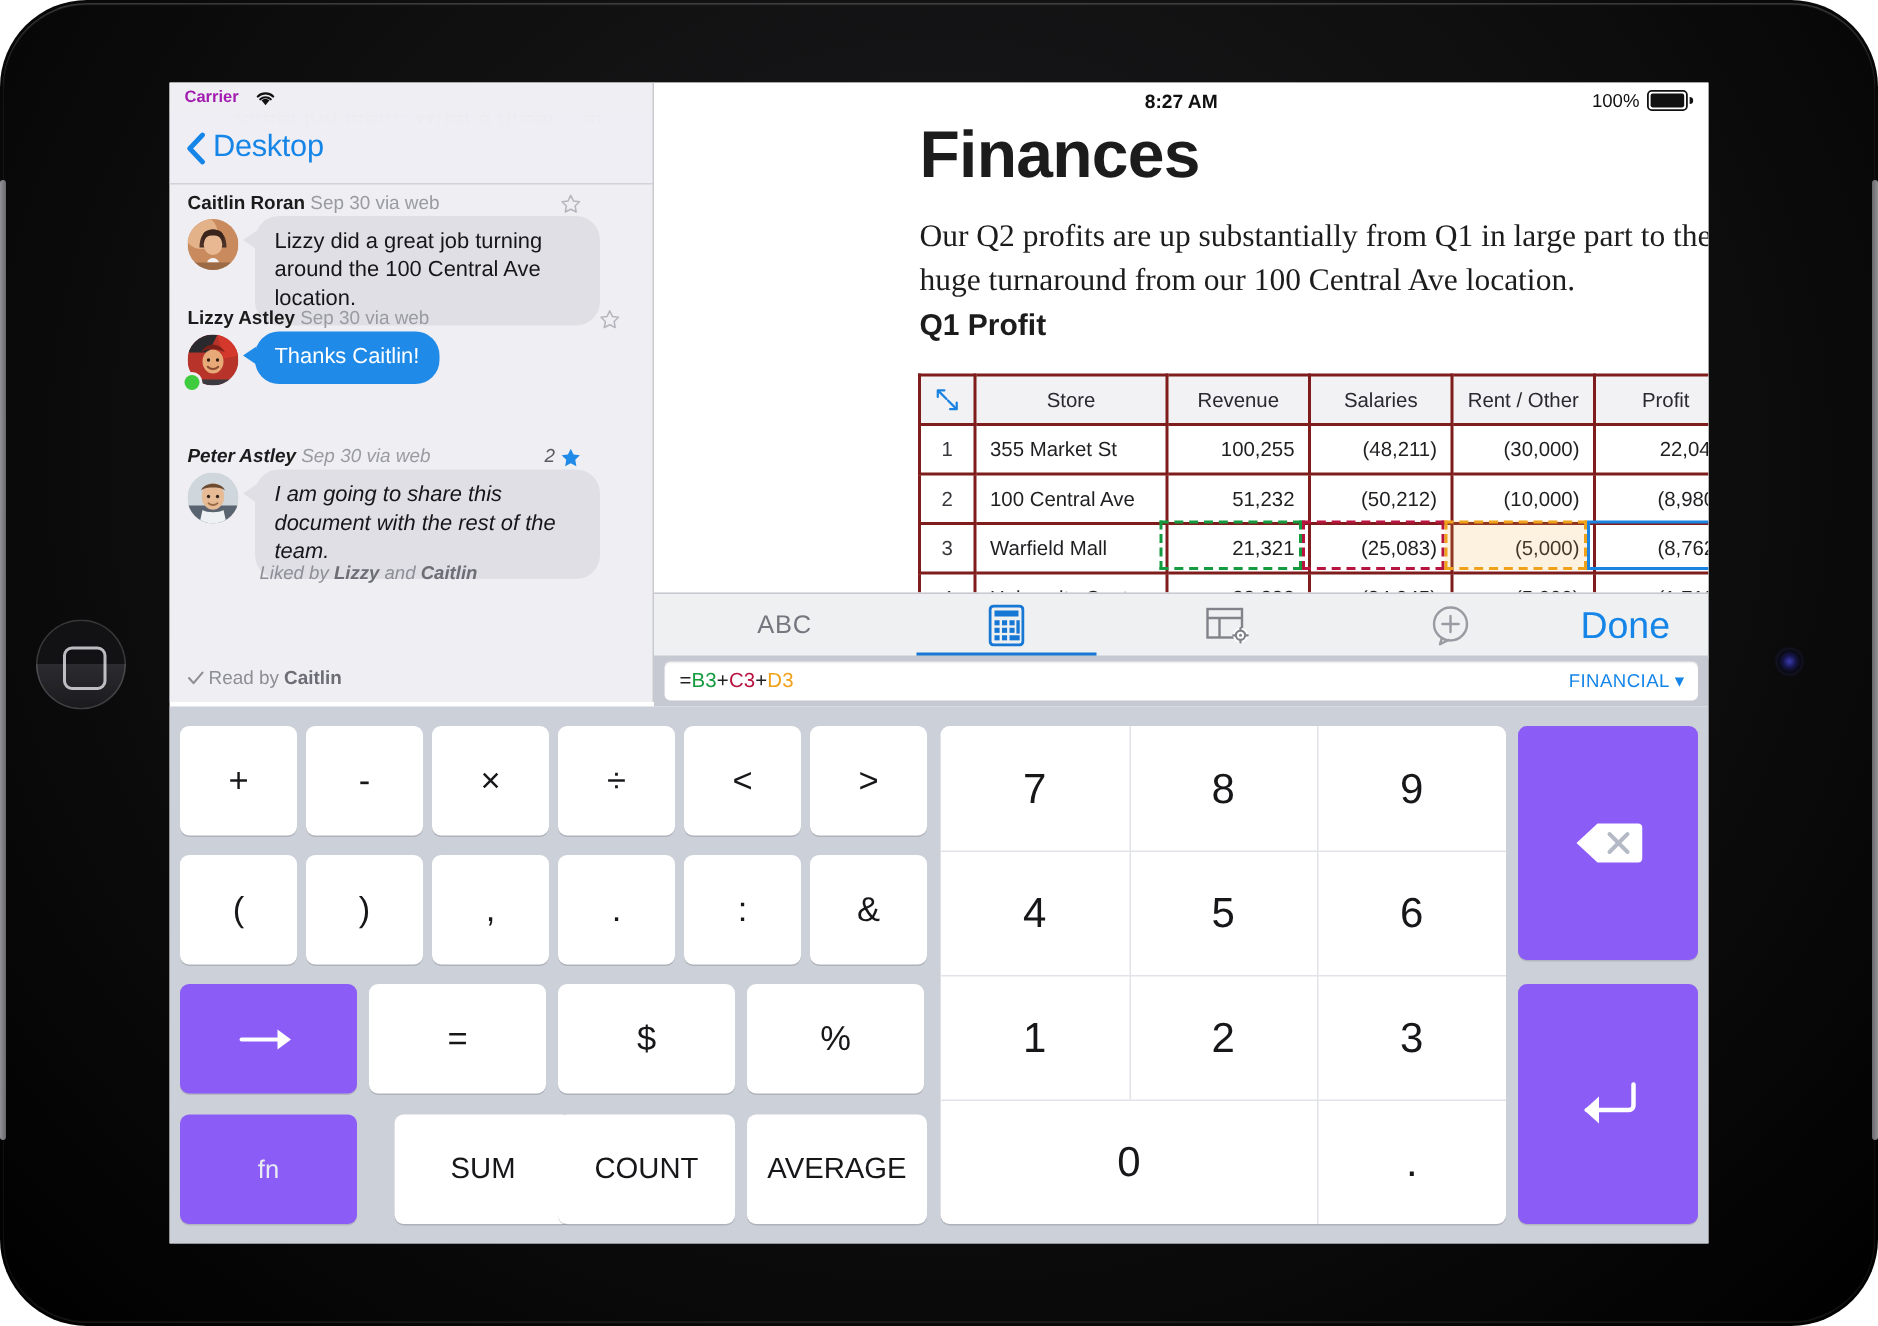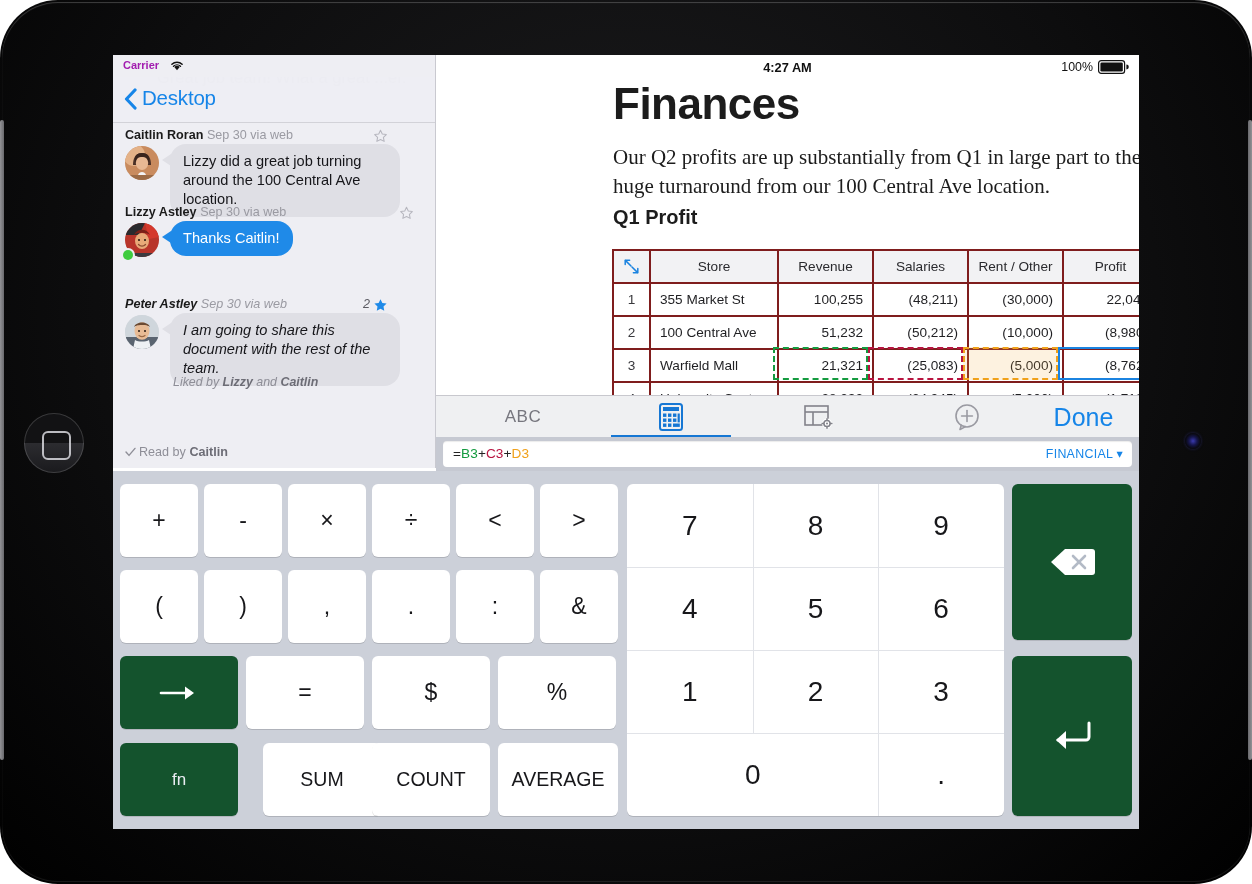--- a/index.html
+++ b/index.html
@@ -115,21 +115,21 @@
   #formula-text .r1{color:#149b3f;}
   #formula-text .r2{color:#b81440;}
   #formula-text .r3{color:#f0a11a;}
   #formula-text .op{color:#222;}
   #fn-category{position:absolute;right:9px;top:5px;font-size:12.4px;color:#1685e8;letter-spacing:.3px;}
 
   
   #keyboard{position:absolute;left:0;top:416px;width:1026px;height:358px;background:#ccd0d9;}
   .key{position:absolute;background:#fff;border-radius:6px;display:flex;align-items:center;
     justify-content:center;font-size:23px;color:#17171a;box-shadow:0 1px 0 rgba(0,0,0,.14);}
-  .key.gray{background:#14532d;box-shadow:0 1px 0 rgba(0,0,0,.12);}
+  .key.gray{background:#8b5cf6;box-shadow:0 1px 0 rgba(0,0,0,.12);}
   .key.fnkey{color:#e9ecf2;font-size:17px;}
   .key.word{font-size:19.5px;}
   #numpad{position:absolute;background:#fff;border-radius:6px;box-shadow:0 1px 0 rgba(0,0,0,.14);overflow:hidden;}
   .numkey{position:absolute;display:flex;align-items:center;justify-content:center;font-size:28px;color:#17171a;}
   .numdiv-h{position:absolute;background:#e1e3e8;height:1px;}
   .numdiv-v{position:absolute;background:#e1e3e8;width:1px;}
 </style>
 </head>
 <body>
 
@@ -246,21 +246,21 @@
       </div>
 
       <div id="compose-wrap">
         
       </div>
       <div id="sidebar-rule"></div>
     </div>
 
     <div id="docpane">
       <div id="doc-statusbar">
-        <div id="doc-time">4:27 AM</div>
+        <div id="doc-time">8:27 AM</div>
         <div id="batt-pct">100%</div>
         <svg id="batt-icon" viewBox="0 0 31 14">
           <rect x="0.6" y="0.6" width="26" height="12.8" rx="2.6" fill="none" stroke="#111" stroke-width="1.2"></rect>
           <rect x="2.4" y="2.4" width="22.4" height="9.2" rx="1.4" fill="#111"></rect>
           <path d="M28.4 4.6 v4.8 a2.3 2.3 0 0 0 0-4.8Z" fill="#111"></path>
         </svg>
       </div>
 
       <div id="doc-title">Finances</div>
       <div id="doc-body">Our Q2 profits are up substantially from Q1 in large part to the huge turnaround from our 100 Central Ave location.</div>

